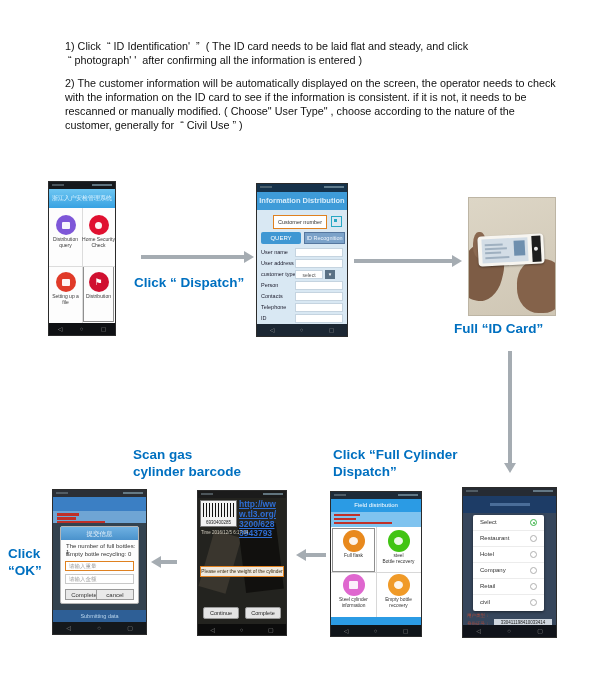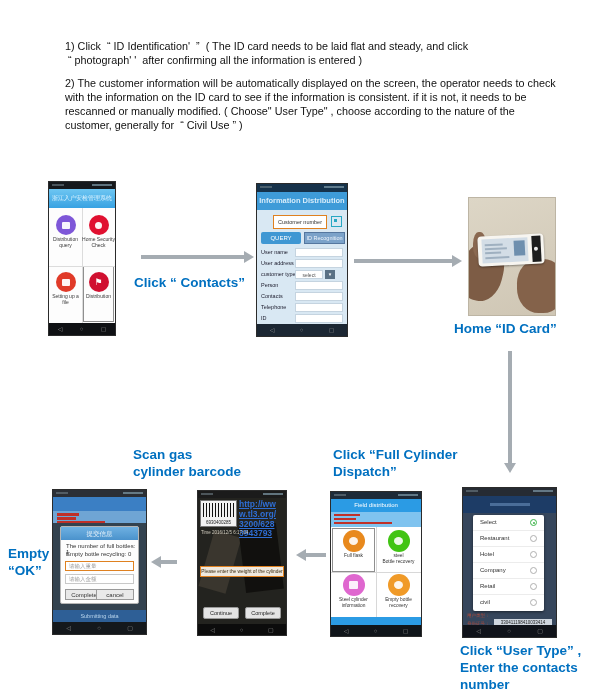--- a/index.html
+++ b/index.html
@@ -204,21 +204,21 @@
       <span class="nav-g">◁</span>
       <span class="nav-g">○</span>
       <span class="nav-g">▢</span>
     </div>
   </div>
 
   <div class="arrowR" style="left:141px;top:251px;width:113px;">
       <i class="sh"></i>
       <i class="hd"></i>
     </div>
-  <div class="bluelbl" style="left:134px;top:275px;">Click “ Contacts”</div>
+  <div class="bluelbl" style="left:134px;top:275px;">Click “ Dispatch”</div>
 
   <div class="phone ph2">
     <div class="p-status"></div>
     <div class="ph2-head">Information Distribution</div>
     <div class="custbox">Customer number</div>
     <div class="scanic"></div>
     <div class="btn-query">QUERY</div>
     <div class="btn-idrec">ID Recognition</div>
 
     <div class="f-row" style="top:64px;">
@@ -272,36 +272,33 @@
         <div class="idline" style="top:5px;width:18px;"></div>
         <div class="idline" style="top:9px;width:22px;"></div>
         <div class="idline" style="top:13px;width:16px;"></div>
         <div class="idline" style="top:18px;width:24px;"></div>
         <div class="idphoto"></div>
       </div>
       <div class="camstrip"></div>
       <div class="camdot"></div>
     </div>
   </div>
-  <div class="bluelbl" style="left:454px;top:321px;">Home “ID Card”</div>
+  <div class="bluelbl" style="left:454px;top:321px;">Full “ID Card”</div>
 
   <div class="arrowD" style="left:504px;top:351px;height:122px;">
       <i class="sh"></i>
       <i class="hd"></i>
     </div>
 
   <div class="bluelbl" style="left:133px;top:447px;">Scan gas
 cylinder barcode</div>
   <div class="bluelbl" style="left:333px;top:447px;">Click “Full Cylinder
 Dispatch”</div>
-  <div class="bluelbl" style="left:8px;top:546px;">Empty
+  <div class="bluelbl" style="left:8px;top:546px;">Click
 “OK”</div>
-  <div class="bluelbl" style="left:460px;top:643px;">Click “User Type” ,
-Enter the contacts
-number</div>
 
   <div class="phone ph7">
     <div class="p-status"></div>
     <div class="ph7-head"></div>
     <div class="ph7-strip">
       <div class="redbar" style="left:4px;top:2px;width:22px;"></div>
       <div class="redbar" style="left:4px;top:6px;width:19px;"></div>
       <div class="redbar" style="left:4px;top:9.5px;width:48px;"></div>
     </div>
     <div class="dialog">

